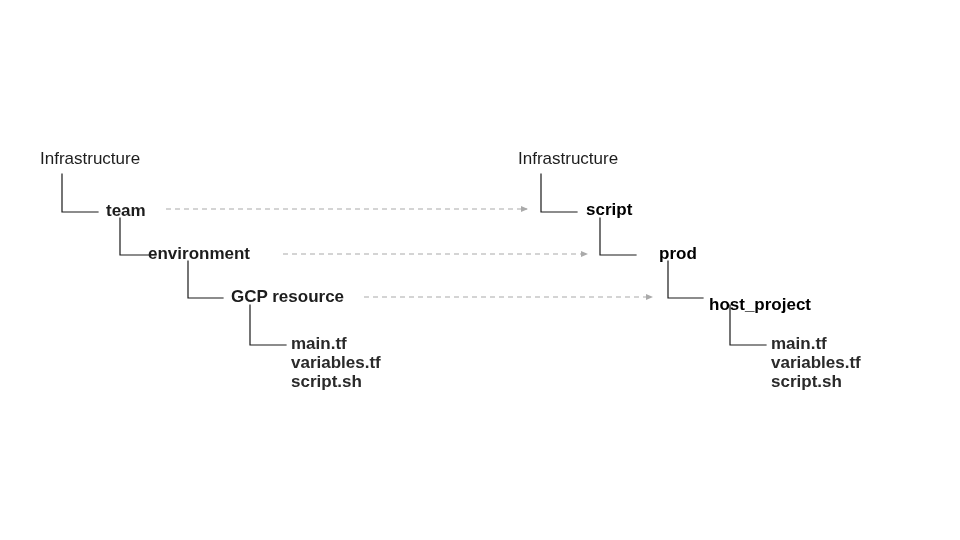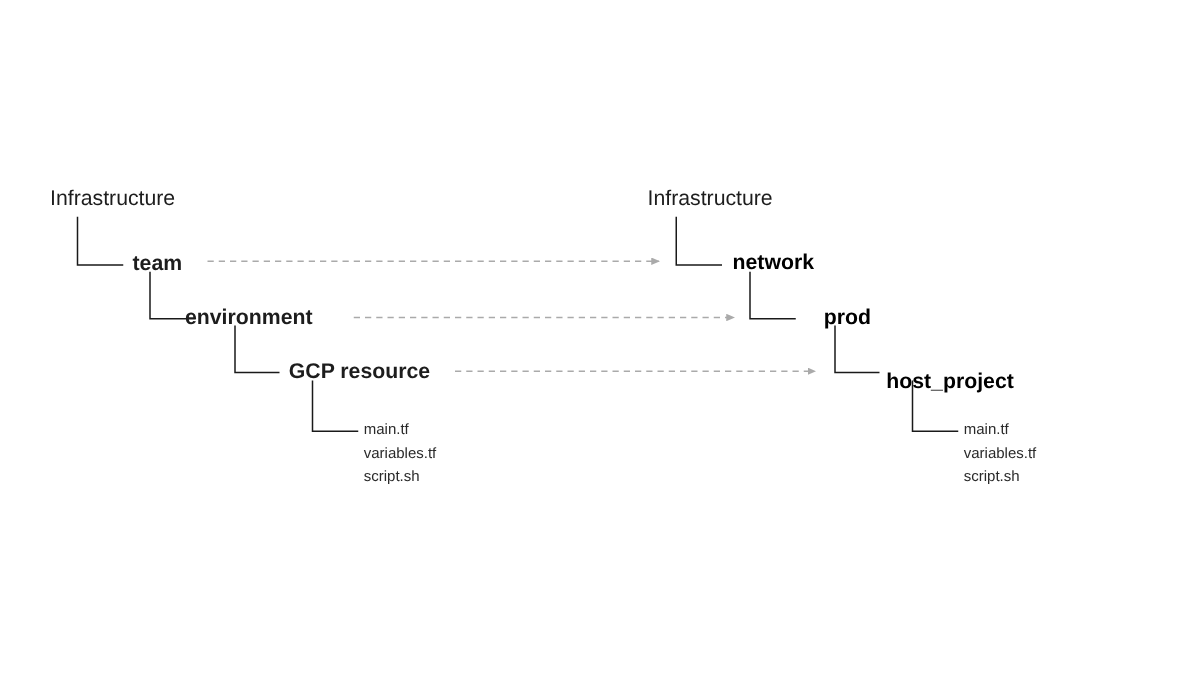--- a/index.html
+++ b/index.html
@@ -41,22 +41,22 @@
     font-size: 17px;
     font-weight: 400;
   }
   .node-label.bold {
     font-weight: 700;
     color: #000000;
   }
   .file-list {
     position: absolute;
     line-height: 19px;
-    font-size: 12px;
-    font-weight: 400;
+    font-size: 17px;
+    font-weight: 700;
     color: #2a2a2a;
     white-space: nowrap;
   }
   .file-item {
     display: block;
   }
 </style>
 </head>
 <body>
 
@@ -99,21 +99,21 @@
   <div class="node-label" style="left:231px; top:288px;">GCP resource</div>
 
   <div class="file-list" style="left:291px; top:334px;">
     <span class="file-item">main.tf</span>
     <span class="file-item">variables.tf</span>
     <span class="file-item">script.sh</span>
   </div>
 
   <div class="node-label root" style="left:518px; top:150px;">Infrastructure</div>
 
-  <div class="node-label bold" style="left:586px; top:201px;">network</div>
+  <div class="node-label bold" style="left:586px; top:201px;">script</div>
 
   <div class="node-label bold" style="left:642px; top:245px;margin-left:17px;">prod</div>
 
   <div class="node-label bold" style="left:709px; top:296px;">host_project</div>
 
   <div class="file-list" style="left:771px; top:334px;">
     <span class="file-item">main.tf</span>
     <span class="file-item">variables.tf</span>
     <span class="file-item">script.sh</span>
   </div>

